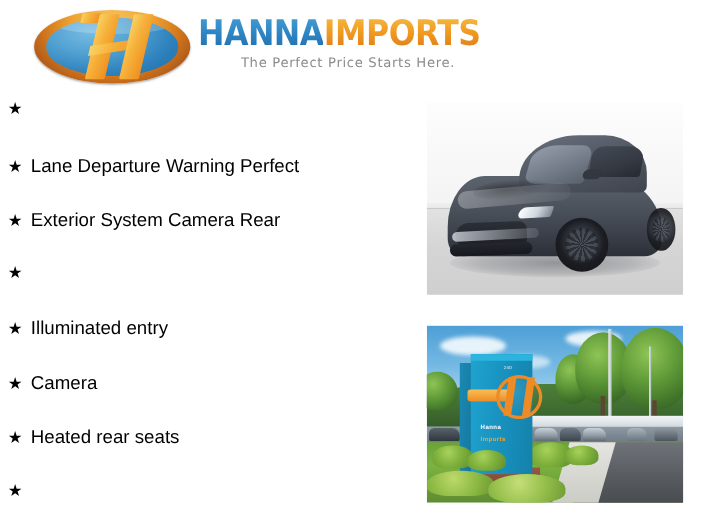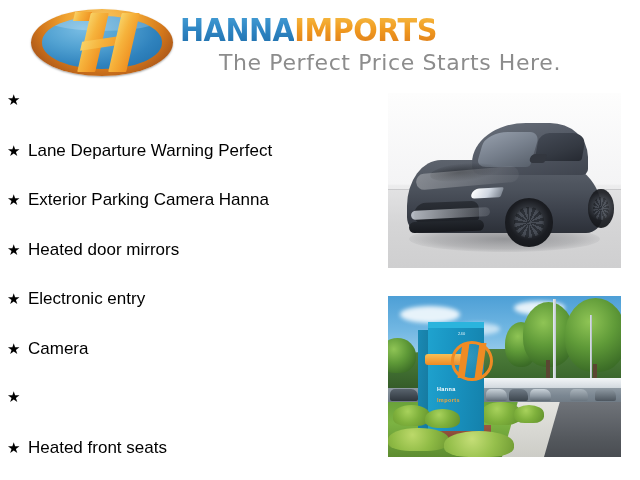--- a/index.html
+++ b/index.html
@@ -98,21 +98,21 @@
   }
   #brand-wordmark .word-imports {
     background: linear-gradient(180deg, #f7c24a 0%, #f0991f 50%, #d9761a 100%);
     -webkit-background-clip: text;
     background-clip: text;
     color: transparent;
   }
   #brand-tagline {
     position: absolute;
     left: 219px; top: 50px;
-    font-size: 22px;
+    font-size: 12px;
     color: #8c8c8c;
     letter-spacing: 0.6px;
     font-family: "DejaVu Sans", sans-serif;
     white-space: nowrap;
   }
 
   
   #feature-list {
     position: absolute;
     left: 0; top: 92px;
@@ -497,45 +497,44 @@
     <span class="feature-bullet">★</span>
   </div>
 
   <div class="feature-item">
     <span class="feature-bullet">★</span>
     <span class="feature-label">Lane Departure Warning Perfect</span>
   </div>
 
   <div class="feature-item">
     <span class="feature-bullet">★</span>
-    <span class="feature-label">Exterior Parking Camera Hanna</span>
-  </div>
-
-  <div class="feature-item">
-    <span class="feature-bullet">★</span>
-    <span class="feature-label">Heated door mirrors</span>
-  </div>
-
-  <div class="feature-item">
-    <span class="feature-bullet">★</span>
-    <span class="feature-label">Electronic entry</span>
+    <span class="feature-label">Exterior System Camera Rear</span>
+  </div>
+
+  <div class="feature-item">
+    <span class="feature-bullet">★</span>
+  </div>
+
+  <div class="feature-item">
+    <span class="feature-bullet">★</span>
+    <span class="feature-label">Illuminated entry</span>
   </div>
 
   <div class="feature-item">
     <span class="feature-bullet">★</span>
     <span class="feature-label">Camera</span>
   </div>
 
   <div class="feature-item">
     <span class="feature-bullet">★</span>
-  </div>
-
-  <div class="feature-item">
-    <span class="feature-bullet">★</span>
-    <span class="feature-label">Heated front seats</span>
+    <span class="feature-label">Heated rear seats</span>
+  </div>
+
+  <div class="feature-item">
+    <span class="feature-bullet">★</span>
   </div>
 </div>
 
 <div id="vehicle-photo" class="photo-frame">
   <div class="veh-bg"></div>
   <div class="veh-floor"></div>
   <div class="veh-floor-line"></div>
   <div class="veh-shadow"></div>
   <div class="veh-body"></div>
   <div class="veh-roof"></div>

